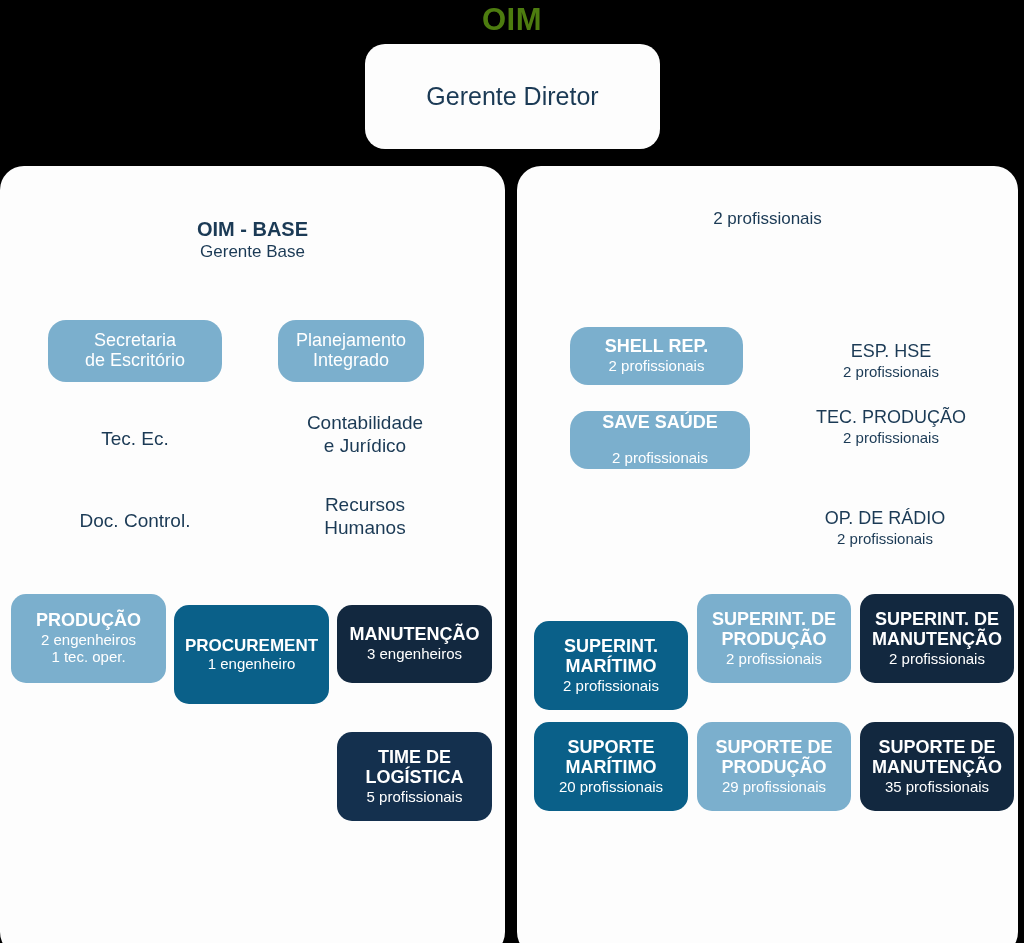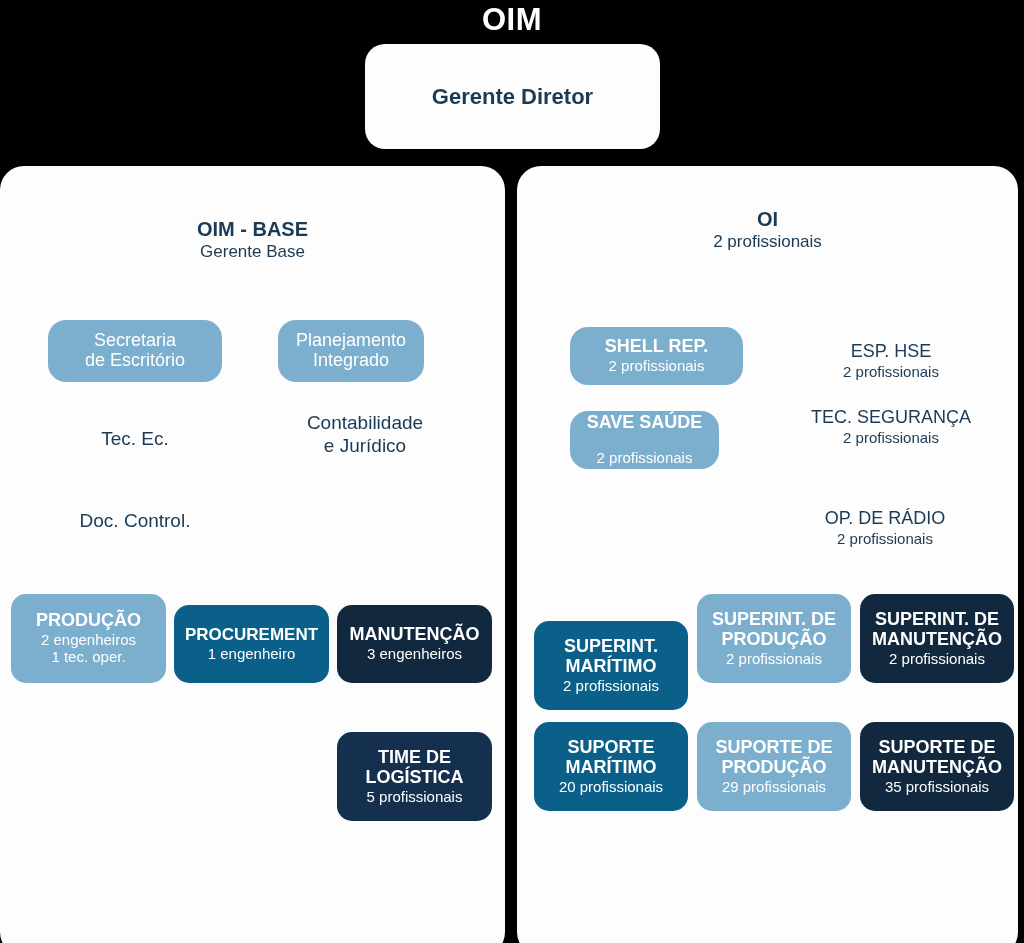--- a/index.html
+++ b/index.html
@@ -18,40 +18,40 @@
 
   
   #root-title {
     position: absolute;
     left: 0;
     top: 2px;
     width: 1024px;
     text-align: center;
     font-size: 31px;
     font-weight: bold;
-    color: #ffffff;
+    color: #4d7c0f;
     letter-spacing: 0.5px;
   }
 
   
   #top-card {
     position: absolute;
     left: 365px;
     top: 44px;
     width: 295px;
     height: 105px;
     background: #fdfdfd;
     border-radius: 20px;
     display: flex;
     align-items: center;
     justify-content: center;
   }
   #top-card .card-title {
-    font-size: 22px;
-    font-weight: bold;
+    font-size: 25px;
+    font-weight: normal;
     color: #1b3a55;
   }
 
   
   .stem {
     position: absolute;
     background: #000000;
   }
   #stem-left  { left: 501px; top: 149px; width: 7px;  height: 90px; }
   #stem-right { left: 514px; top: 149px; width: 7px;  height: 90px; }
@@ -179,69 +179,72 @@
 
   <div class="plain plain-reg" style="left:278px; top:246px; width:174px;">
     <div class="p-title">Contabilidade</div>
     <div class="p-title">e Jurídico</div>
   </div>
 
   <div class="plain plain-reg" style="left:38px; top:344px; width:194px;">
     <div class="p-title">Doc. Control.</div>
   </div>
 
+  <div class="plain plain-reg" style="left:278px; top:328px; width:174px;">
+    <div class="p-title">Recursos</div>
+    <div class="p-title">Humanos</div>
+  </div>
 
   <div class="node box c-light" style="left:11px; top:428px; width:155px; height:89px;">
     <div class="n-title">PRODUÇÃO</div>
     <div class="n-sub">2 engenheiros</div>
     <div class="n-sub">1 tec. oper.</div>
   </div>
 
-  <div class="node box box-sm c-mid" style="left:174px; top:439px; width:155px; height:78px;">
+  <div class="node box box-sm c-mid" style="left:174px; top:439px; width:155px; height:99px;">
     <div class="n-title">PROCUREMENT</div>
     <div class="n-sub">1 engenheiro</div>
   </div>
 
   <div class="node box c-dark" style="left:337px; top:439px; width:155px; height:78px;">
     <div class="n-title">MANUTENÇÃO</div>
     <div class="n-sub">3 engenheiros</div>
   </div>
 
   <div class="node box c-navy" style="left:337px; top:559px; width:155px; height:89px;">
     <div class="n-title">TIME DE</div>
     <div class="n-title">LOGÍSTICA</div>
     <div class="n-sub">5 profissionais</div>
   </div>
 
 </div>
 
 <div class="panel" id="panel-right">
 
   <div class="panel-header">
-    <div class="ph-title">OI</div>
     <div class="ph-sub">2 profissionais</div>
   </div>
 
   <div class="node pill pill-bold c-light" style="left:53px; top:161px; width:173px; height:58px;">
     <div class="n-title">SHELL REP.</div>
     <div class="n-sub">2 profissionais</div>
   </div>
 
-  <div class="node pill pill-bold c-light" style="left:53px; top:245px; width:149px; height:58px;gap:16px;">
+  <div class="node pill pill-bold c-light" style="left:53px; top:245px; width:180px; height:58px;gap:16px;">
     <div class="n-title">SAVE SAÚDE</div>
     <div class="n-sub">2 profissionais</div>
   </div>
 
   <div class="plain plain-bold" style="left:262px; top:175px; width:224px;">
     <div class="p-title">ESP. HSE</div>
     <div class="p-sub">2 profissionais</div>
   </div>
 
   <div class="plain plain-bold" style="left:262px; top:241px; width:224px;">
-    <div class="p-title">TEC. SEGURANÇA</div>
+    <div class="p-title">TEC. PRODUÇÃO</div>
     <div class="p-sub">2 profissionais</div>
   </div>
 
   <div class="plain plain-bold" style="left:256px; top:330px; width:224px;margin-top:12px;">
     <div class="p-title">OP. DE RÁDIO</div>
     <div class="p-sub">2 profissionais</div>
   </div>
 
   <div class="node box c-mid" style="left:17px; top:428px; width:154px; height:89px;margin-top:27px;">
     <div class="n-title">SUPERINT.</div>

